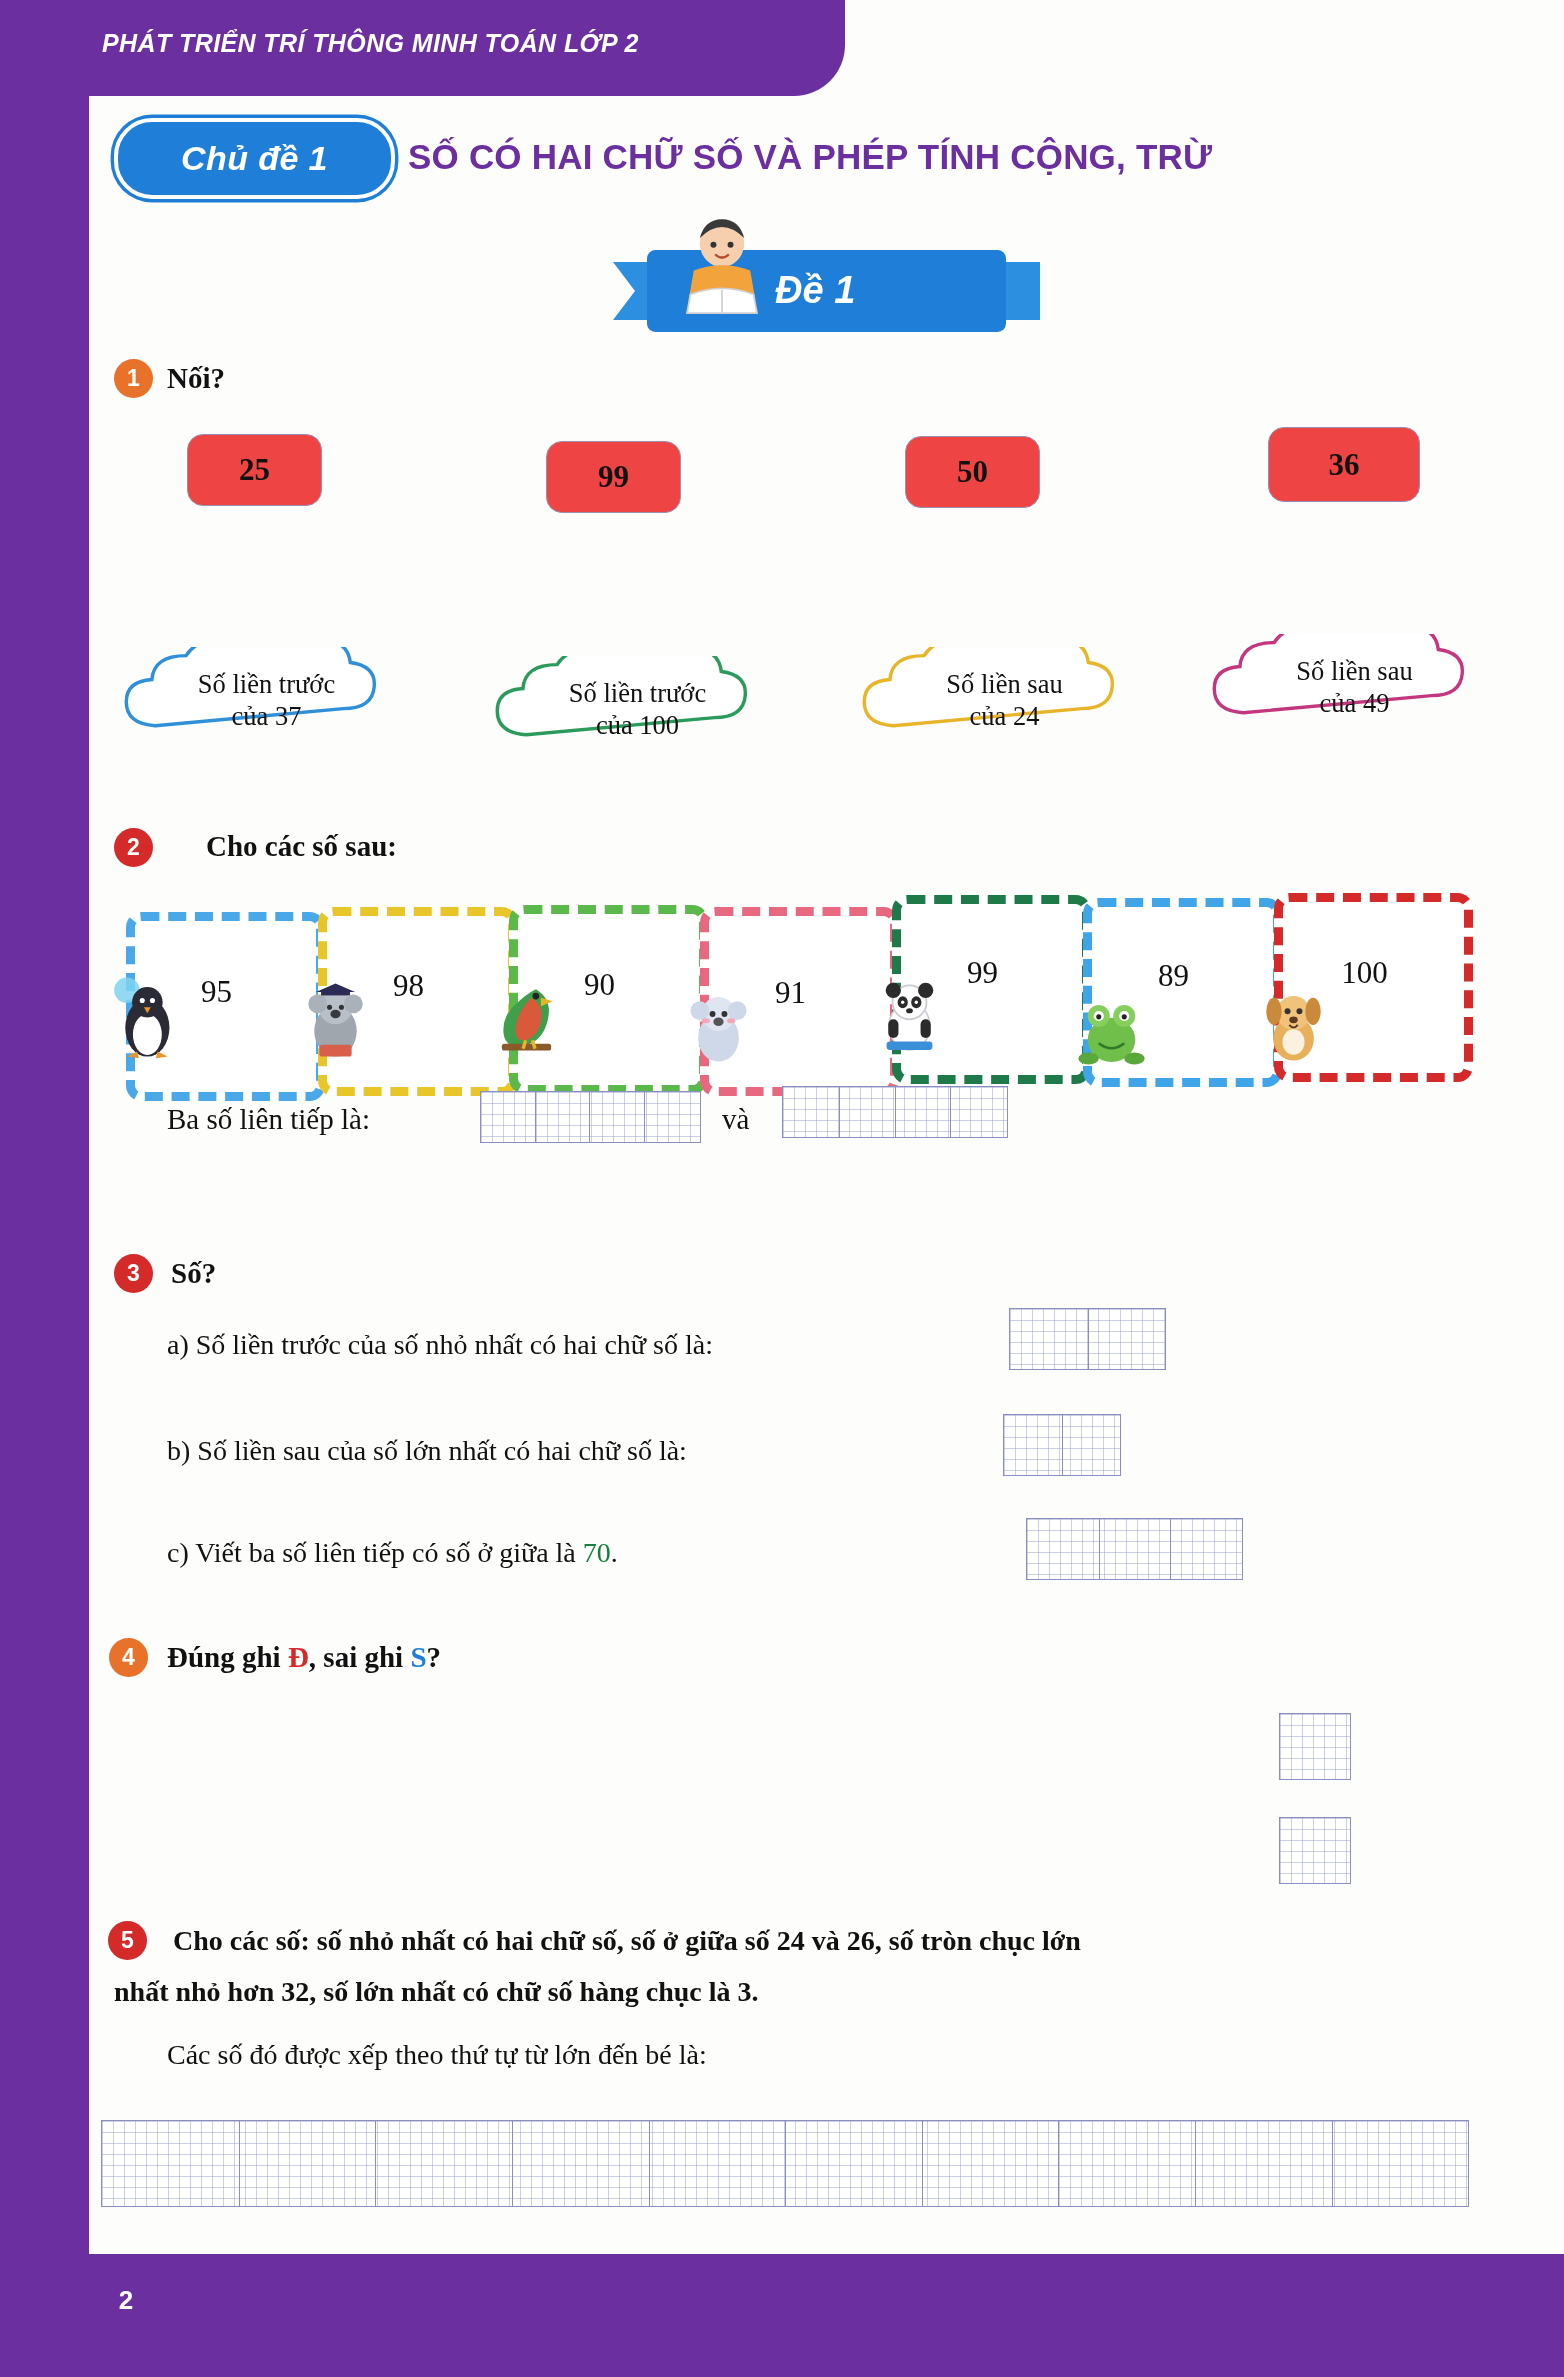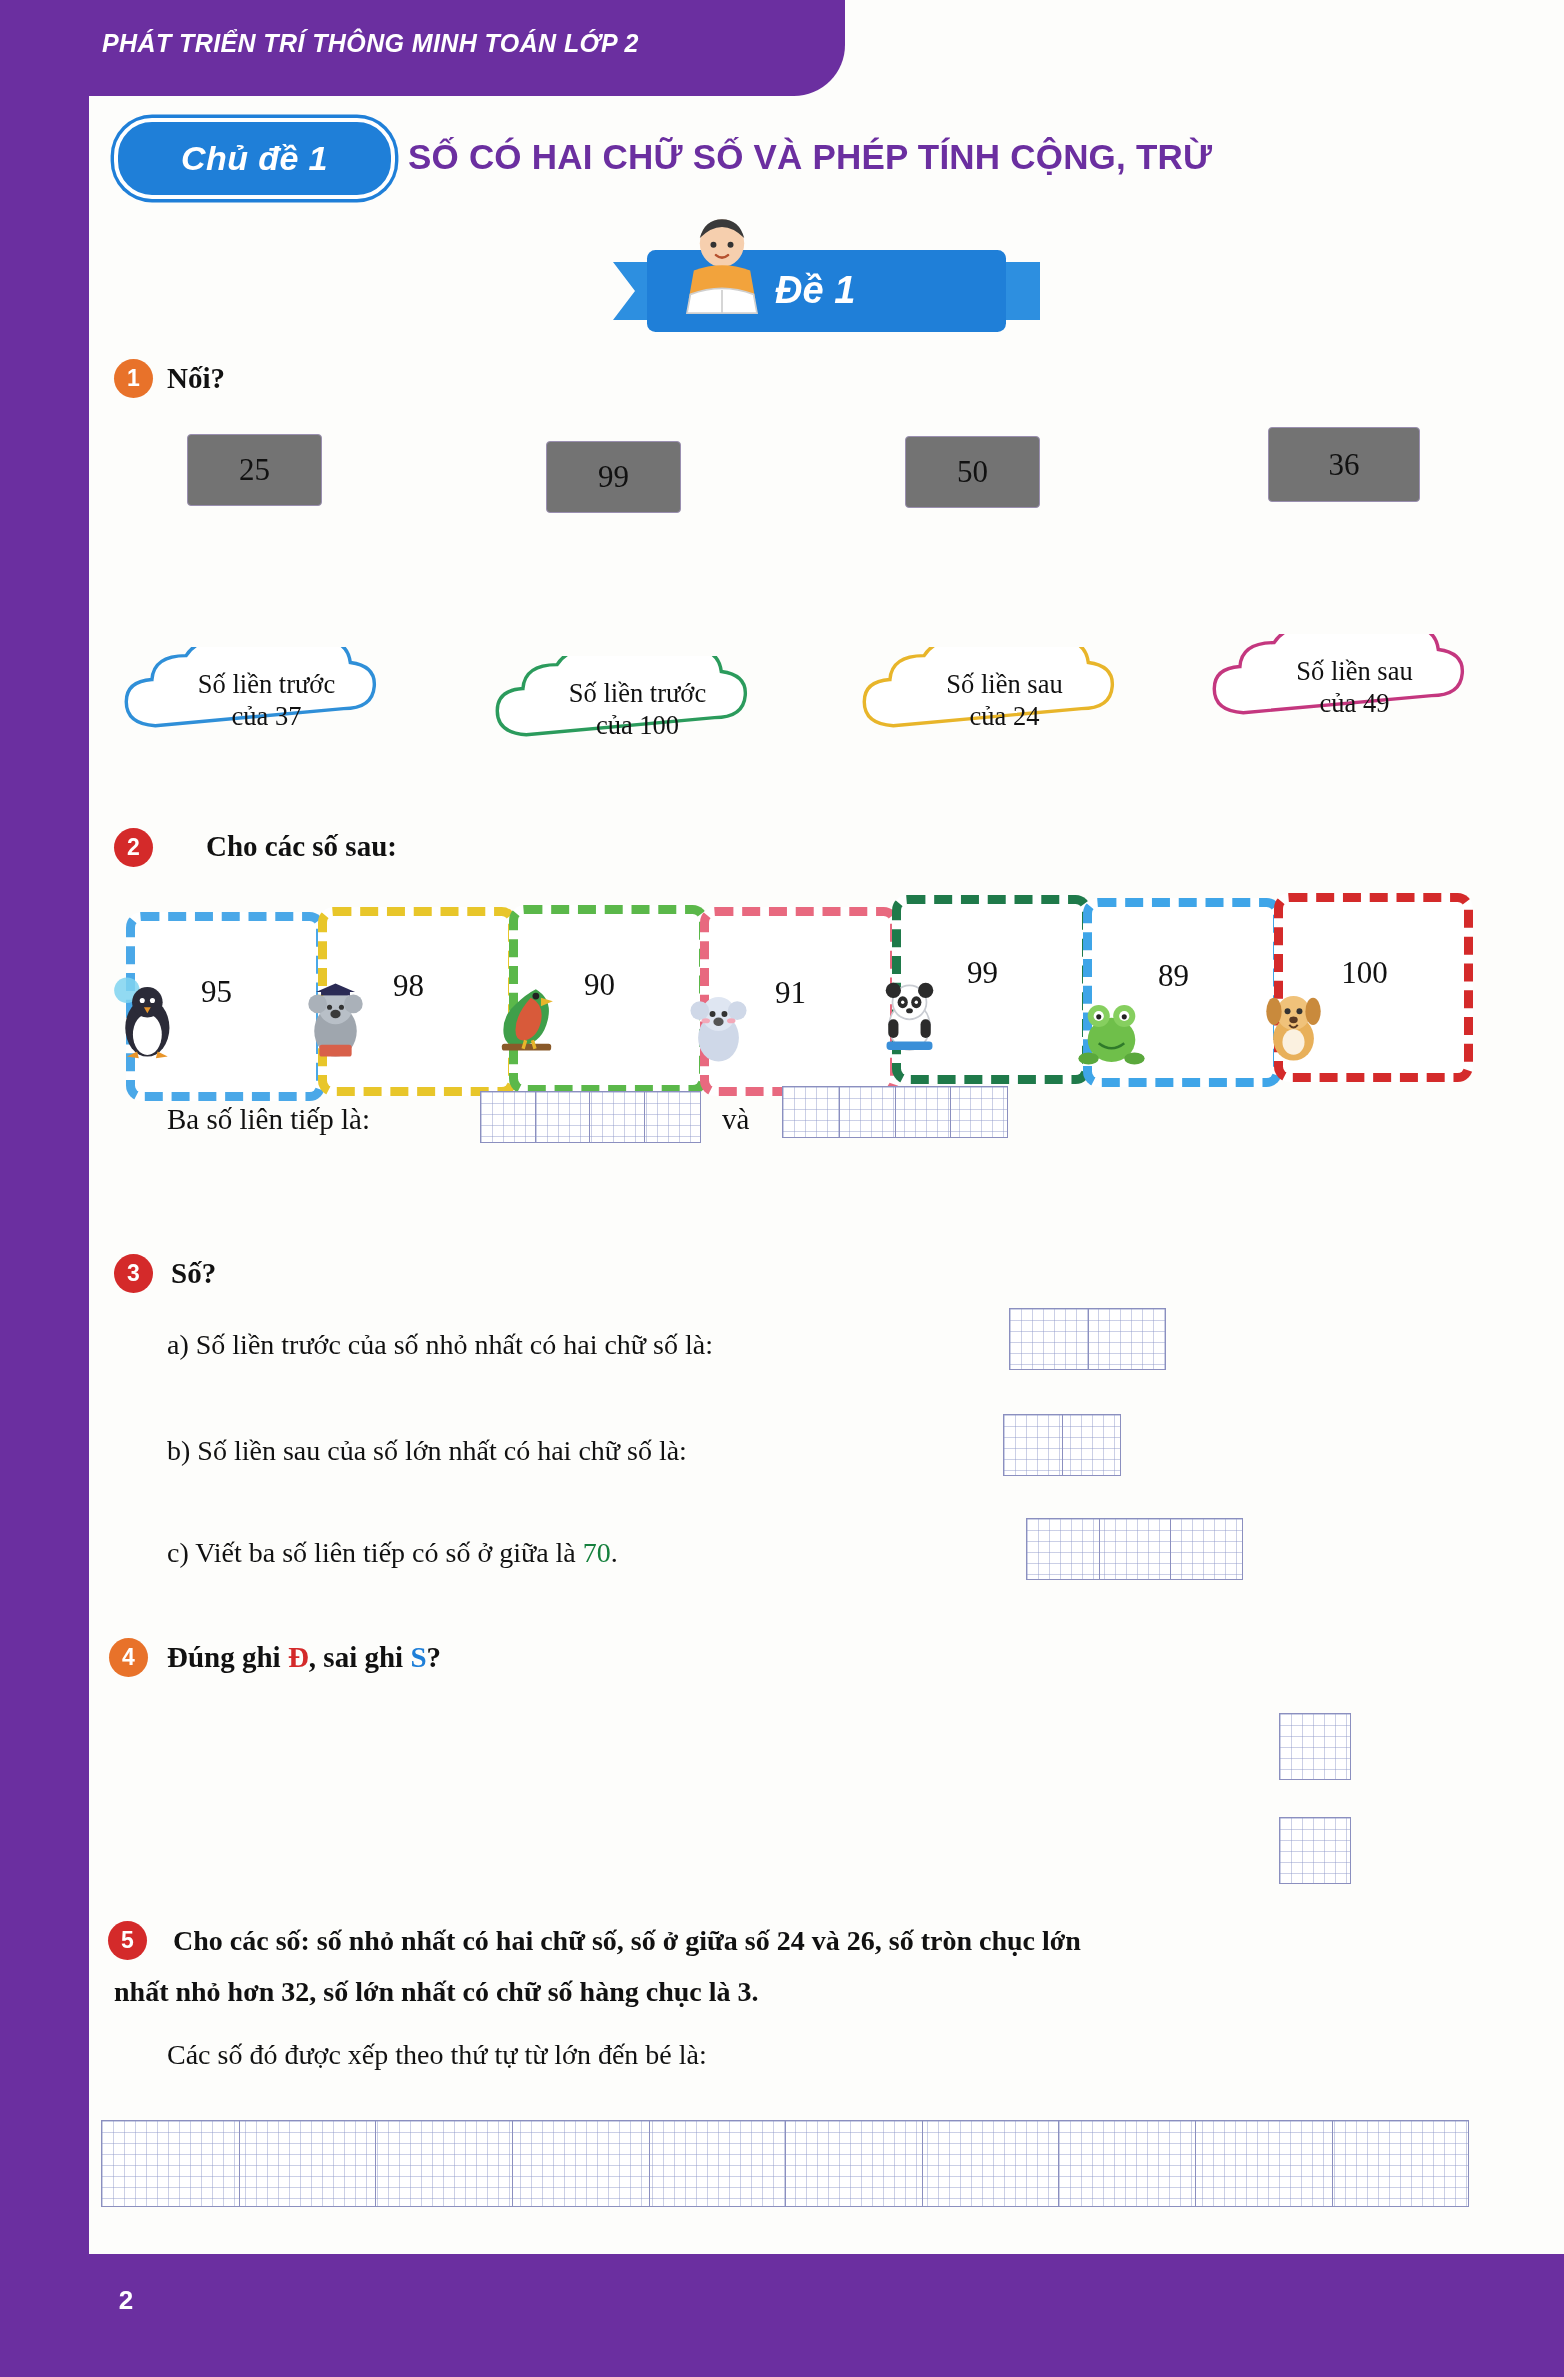--- a/index.html
+++ b/index.html
@@ -183,27 +183,27 @@
     font-family: "Liberation Serif", serif;
     font-size: 29px;
     font-weight: bold;
     color: #111111;
     white-space: nowrap;
   }
   
   .num-box {
     position: absolute;
     border: 1.7px solid #9a8fb0;
-    border-radius: 4px;
-    background: #737373;
+    border-radius: 16px;
+    background: #ef4444;
     display: flex;
     align-items: center;
     justify-content: center;
     font-family: "Liberation Serif", serif;
-    font-weight: normal;
+    font-weight: bold;
     font-size: 31px;
     color: #111111;
   }
   
   .cloud {
     position: absolute;
     width: 301px;
     height: 101px;
   }
   .cloud-text {

